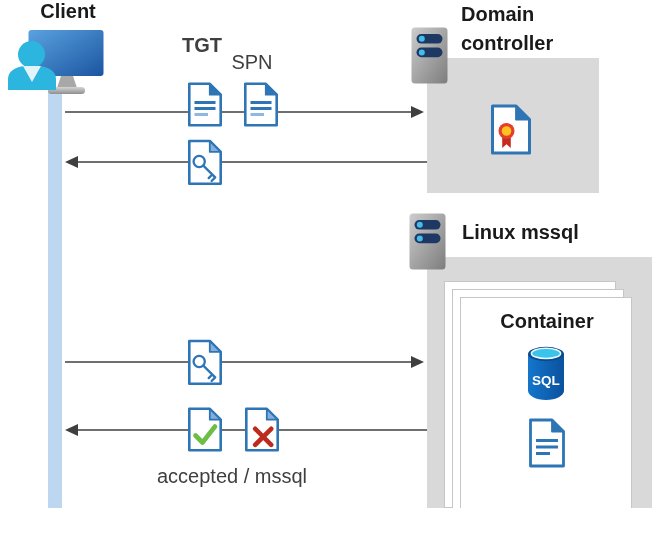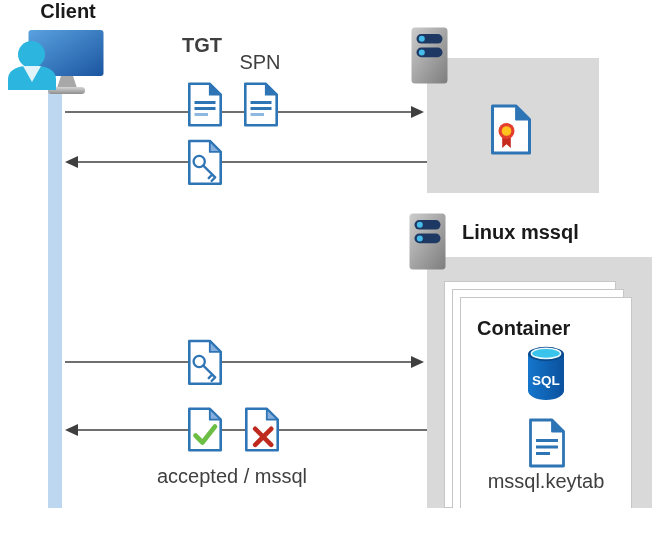--- a/index.html
+++ b/index.html
@@ -8,40 +8,40 @@
     font-family:"Liberation Sans",sans-serif;
   }
   .abs{position:absolute;}
   .heading{font-weight:bold;color:#1a1a1a;font-size:20px;}
   .soft-label{color:#3f3f3f;font-size:20px;text-align:center;}
   #client-label{left:22px;top:0px;width:92px;text-align:center;}
   #lifeline{left:48px;top:90px;width:14px;height:460px;background:#BDD7F0;}
   #client-icon{left:6px;top:26px;}
   #arrows{left:0;top:0;pointer-events:none;}
   #tgt-label{left:180px;top:34px;width:44px;font-weight:bold;}
-  #spn-label{left:238px;top:51px;width:44px;text-align:center;}
+  #spn-label{left:230px;top:51px;width:44px;text-align:center;}
   #tgt-doc{left:186px;top:82px;}
   #spn-doc{left:242px;top:82px;}
   #key-doc-1{left:186px;top:139px;}
   #key-doc-2{left:186px;top:339px;}
   #accepted-doc{left:186px;top:407px;}
   #denied-doc{left:243px;top:407px;}
   #result-label{left:122px;top:465px;width:220px;}
   #dc-label{left:461px;top:0px;line-height:29px;}
   #dc-box{left:427px;top:58px;width:172px;height:135px;background:#D9D9D9;}
   #dc-server-icon{left:411px;top:27px;}
   #cert-icon{left:489px;top:104px;}
   #linux-label{left:462px;top:221px;}
   #linux-box{left:427px;top:257px;width:225px;height:286px;background:#D9D9D9;}
   .card{background:#ffffff;border:1px solid #c6c6c6;width:172px;height:227px;box-sizing:border-box;}
   #card-back{left:444px;top:281px;}
   #card-mid{left:452px;top:289px;}
   #card-front{left:460px;top:297px;}
   #linux-server-icon{left:409px;top:213px;}
-  #container-title{left:16px;top:12px;width:100%;text-align:left;margin-top:7px;}
+  #container-title{left:1px;top:12px;width:100%;text-align:center;}
   #sql-icon{left:64px;top:46px;}
   #keytab-doc{left:66px;top:120px;}
   #keytab-label{left:0;top:172px;width:100%;}
 </style>
 </head>
 <body>
 
 <div id="stage">
 
   <div class="abs" id="dc-box"></div>
@@ -123,20 +123,24 @@
         <stop offset="0" stop-color="#CDCDCD"></stop>
           <stop offset="1" stop-color="#7D7D7D"></stop>
       </linearGradient>
     </defs>
     <rect x="0.5" y="0.5" width="36" height="56" rx="3.5" fill="url(#srv1)"></rect>
     <rect x="5.5" y="7" width="26" height="9.6" rx="4.8" fill="#1E3864"></rect>
     <circle cx="10.8" cy="11.8" r="3" fill="#45BCEA"></circle>
     <rect x="5.5" y="20.6" width="26" height="9.6" rx="4.8" fill="#1E3864"></rect>
     <circle cx="10.8" cy="25.4" r="3" fill="#45BCEA"></circle>
   </svg>
+  <div class="abs heading" id="dc-label">
+    <div>Domain</div>
+    <div>controller</div>
+  </div>
   <svg class="abs" id="cert-icon" width="44" height="51" viewBox="0 0 44 51">
     <path d="M3.5 2 H27 L40.5 15.5 V49 H3.5 Z" fill="#FFFFFF" stroke="#2E75B6" stroke-width="3" stroke-linejoin="round"></path>
     <path d="M27 2 V15.5 H40.5 Z" fill="#2E75B6" stroke="#2E75B6" stroke-width="1.8" stroke-linejoin="round"></path>
     <path d="M13.2 31 L13.2 44 L17.5 40.2 L21.8 44 L21.8 31 Z" fill="#C62B1E"></path>
     <circle cx="17.5" cy="27" r="8" fill="#E43E2D"></circle>
     <circle cx="17.5" cy="27" r="4.8" fill="#FFC21E"></circle>
   </svg>
 
   <svg class="abs" id="linux-server-icon" width="37" height="57" viewBox="0 0 37 57">
     <defs>
@@ -169,21 +173,20 @@
       <ellipse cx="21" cy="9.4" rx="14.6" ry="5.2" fill="#3AC4EC" stroke="#EAF9FE" stroke-width="1.5"></ellipse>
       <text x="21" y="41" text-anchor="middle" font-size="13.5" font-weight="bold" fill="#FFFFFF">SQL</text>
     </svg>
     <svg class="abs" id="keytab-doc" width="40" height="50" viewBox="0 0 40 50">
       <path d="M3.5 2 H25 L36.5 13.5 V48 H3.5 Z" fill="#FFFFFF" stroke="#2E75B6" stroke-width="2.8" stroke-linejoin="round"></path>
       <path d="M25 2 V13.5 H36.5 Z" fill="#2E75B6" stroke="#2E75B6" stroke-width="1.8" stroke-linejoin="round"></path>
       <line x1="9" y1="22.5" x2="31" y2="22.5" stroke="#2E75B6" stroke-width="3"></line>
       <line x1="9" y1="29" x2="31" y2="29" stroke="#2E75B6" stroke-width="3"></line>
       <line x1="9" y1="35.5" x2="23" y2="35.5" stroke="#2E75B6" stroke-width="3"></line>
     </svg>
-    <div class="abs soft-label" id="keytab-label">mssql.keytab</div>
   </div>
 
   <svg class="abs" id="key-doc-2" width="38" height="47" viewBox="0 0 38 47">
     <path d="M3.3 2 H23.8 L34.7 12.9 V44.8 H3.3 Z" fill="#FFFFFF" stroke="#2E75B6" stroke-width="2.6" stroke-linejoin="round"></path>
     <path d="M23.8 2 V12.9 H34.7 Z" fill="#85AEDC" stroke="#2E75B6" stroke-width="1.8" stroke-linejoin="round"></path>
     <circle cx="13.2" cy="22.5" r="5.6" fill="none" stroke="#2E75B6" stroke-width="2.3"></circle>
     <path d="M17.3 26.6 L29.2 38.4 M29.2 38.4 L25.6 42 M26.3 35.5 L22.7 39.1" fill="none" stroke="#2E75B6" stroke-width="2.3" stroke-linecap="round"></path>
   </svg>
 
   <svg class="abs" id="accepted-doc" width="38" height="45" viewBox="0 0 38 45">

